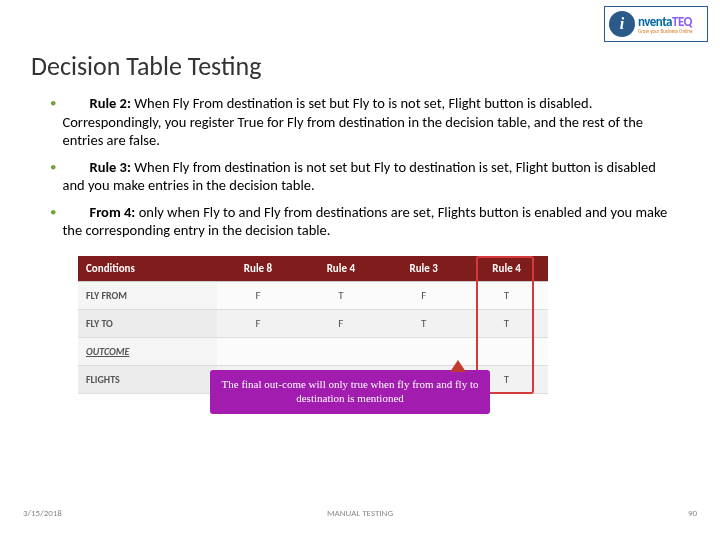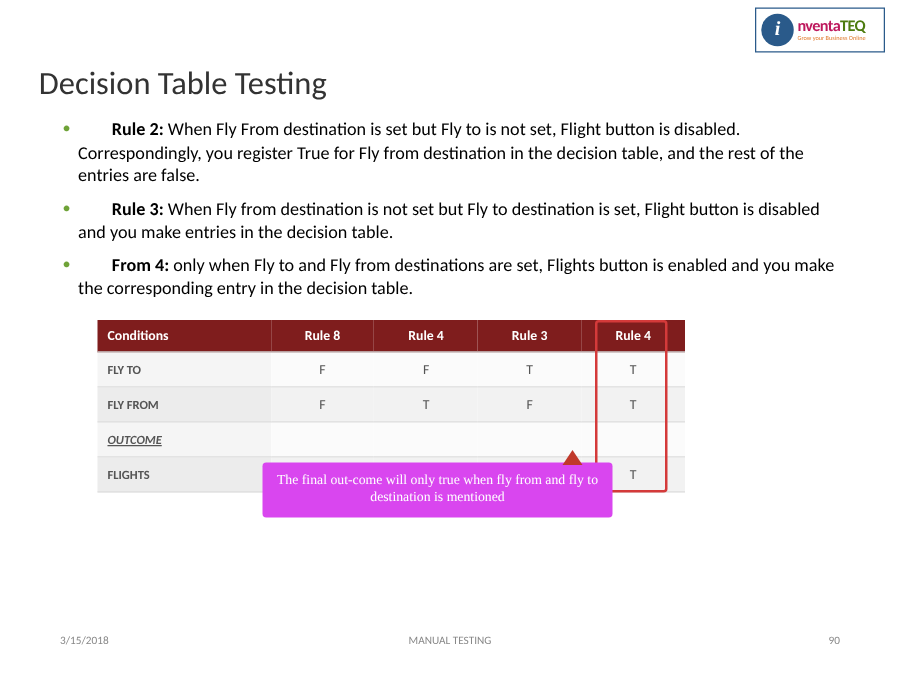--- a/index.html
+++ b/index.html
@@ -33,22 +33,22 @@
     align-items: center;
     justify-content: center;
     color: #fff;
     font-weight: bold;
     font-size: 16px;
     font-style: italic;
     font-family: Georgia, serif;
   }
   .logo-text { display: flex; flex-direction: column; line-height: 1; }
   .logo-main { font-size: 13px; font-weight: bold; letter-spacing: -0.5px; }
-  .logo-blue { color: #be185d; }
-  .logo-orange { color: #4d7c0f; }
+  .logo-blue { color: #0369a1; }
+  .logo-orange { color: #8b5cf6; }
   .logo-tag { font-size: 5px; color: #e07b2e; margin-top: 1px; }
 
   .title {
     position: absolute;
     top: 50px;
     left: 31px;
     font-size: 26px;
     color: #333;
     font-weight: 400;
   }
@@ -127,21 +127,21 @@
     border: 2px solid #d43a3a;
     border-radius: 3px;
     pointer-events: none;
   }
 
   .callout {
     position: absolute;
     top: 370px;
     left: 210px;
     width: 280px;
-    background: #d946ef;
+    background: #a21caf;
     color: #fff;
     font-size: 11px;
     padding: 8px 10px;
     border-radius: 3px;
     font-family: 'Comic Sans MS', cursive;
     text-align: center;
     line-height: 1.25;
   }
   .callout::before {
     content: "";
@@ -153,21 +153,21 @@
     border-bottom: 12px solid #c0392b;
   }
 
   .footer {
     position: absolute;
     bottom: 22px;
     left: 0;
     right: 0;
     display: flex;
     justify-content: space-between;
-    padding: 0 48px;
+    padding: 0 23px;
     font-size: 9px;
     color: #888;
   }
   .footer-center { position: absolute; left: 50%; transform: translateX(-50%); }
 </style>
 </head>
 <body>
 
 <div class="logo">
   <div class="logo-circle">i</div>
@@ -211,31 +211,31 @@
       <tr>
         <th>Conditions</th>
         <th>Rule 8</th>
         <th>Rule 4</th>
         <th>Rule 3</th>
         <th>Rule 4</th>
       </tr>
     </thead>
     <tbody>
       <tr>
+        <td>FLY FROM</td>
+        <td>F</td>
+        <td>T</td>
+        <td>F</td>
+        <td>T</td>
+      </tr>
+      <tr>
         <td>FLY TO</td>
         <td>F</td>
         <td>F</td>
         <td>T</td>
-        <td>T</td>
-      </tr>
-      <tr>
-        <td>FLY FROM</td>
-        <td>F</td>
-        <td>T</td>
-        <td>F</td>
         <td>T</td>
       </tr>
       <tr class="outcome">
         <td>OUTCOME</td>
         <td></td>
           <td></td>
           <td></td>
           <td></td>
       </tr>
       <tr>

